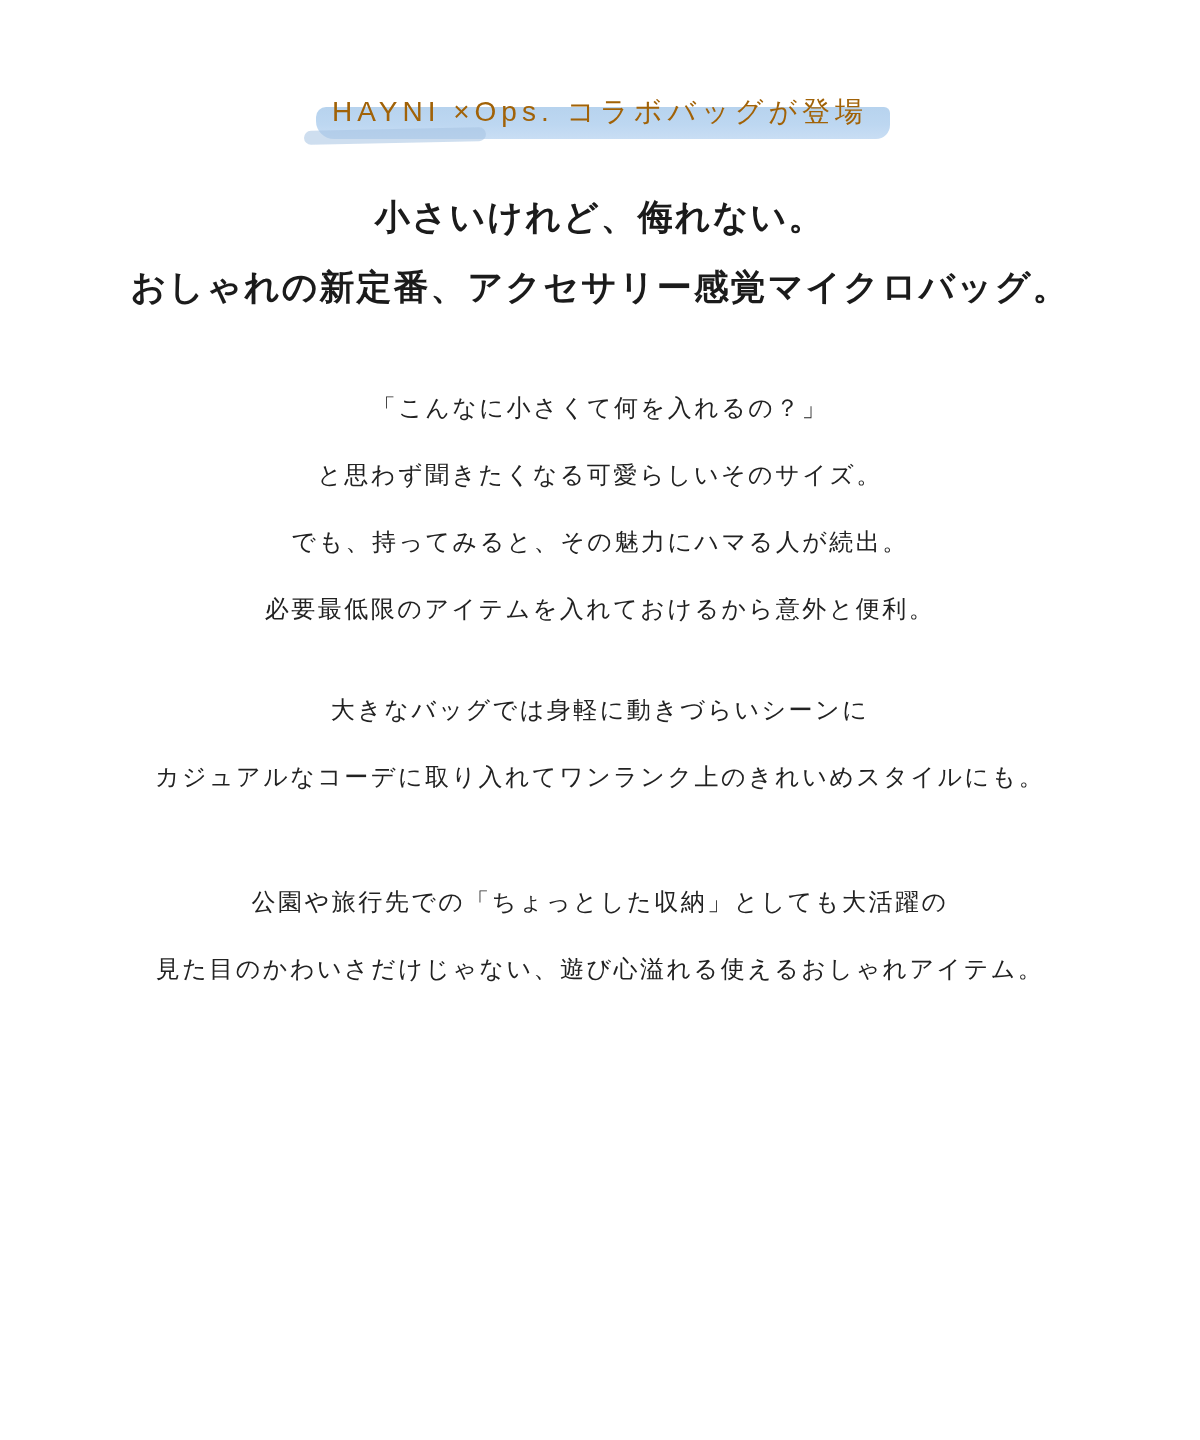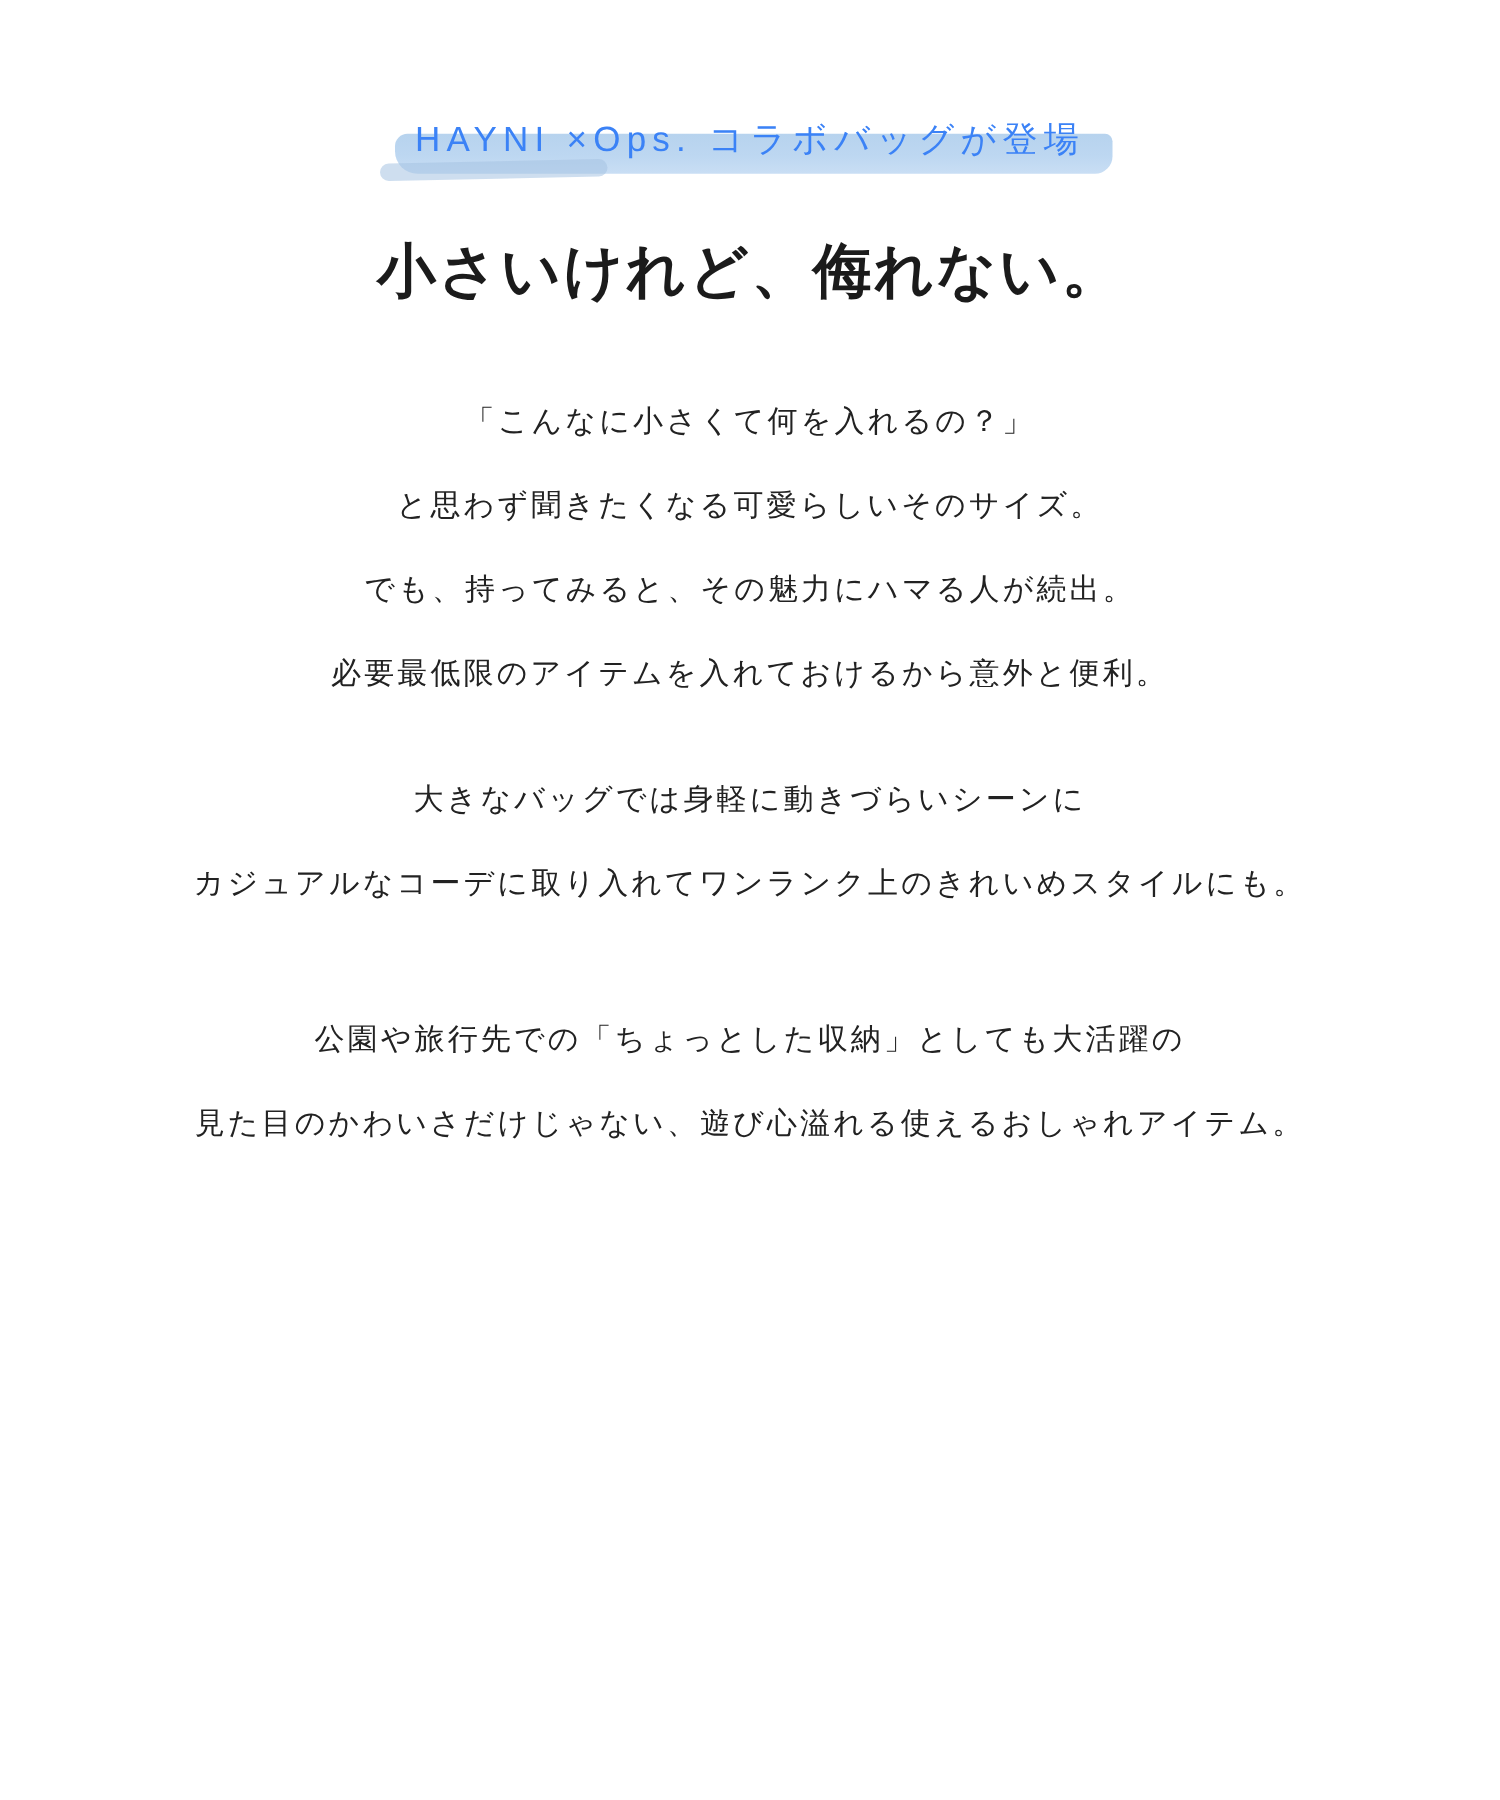--- a/index.html
+++ b/index.html
@@ -29,21 +29,21 @@
   .badge-row {
     height: 44px;
   }
   .badge {
     position: relative;
     display: inline-block;
     font-size: 28px;
     line-height: 44px;
     letter-spacing: 5px;
     font-weight: 500;
-    color: #3b82f6;
+    color: #a16207;
     white-space: nowrap;
   }
   .hl-main {
     position: absolute;
     left: -16px;
     right: -22px;
     top: 17px;
     height: 32px;
     background: linear-gradient(180deg,
       var(--highlight-color, #b7d3ee) 0%,
@@ -65,21 +65,21 @@
     z-index: 0;
   }
   .badge-text {
     position: relative;
     z-index: 1;
   }
 
   
   .heading {
     margin: 48px 0 0 0;
-    font-size: 47px;
+    font-size: 35px;
     font-weight: 700;
     line-height: 70px;
     letter-spacing: 2px;
     color: #1b1b1b;
   }
   .heading .line { display: block; }
 
   
   .para {
     margin: 0;
@@ -103,20 +103,21 @@
   <div class="badge-row">
     <span class="badge">
       <span class="hl-main"></span>
       <span class="hl-tail"></span>
       <span class="badge-text">HAYNI ×Ops. コラボバッグが登場</span>
     </span>
   </div>
 
   <h2 class="heading">
     <span class="line">小さいけれど、侮れない。</span>
+    <span class="line">おしゃれの新定番、アクセサリー感覚マイクロバッグ。</span>
   </h2>
 
   <p class="para para-1">
     <span class="line">「こんなに小さくて何を入れるの？」</span>
     <span class="line">と思わず聞きたくなる可愛らしいそのサイズ。</span>
     <span class="line">でも、持ってみると、その魅力にハマる人が続出。</span>
     <span class="line">必要最低限のアイテムを入れておけるから意外と便利。</span>
   </p>
 
 

